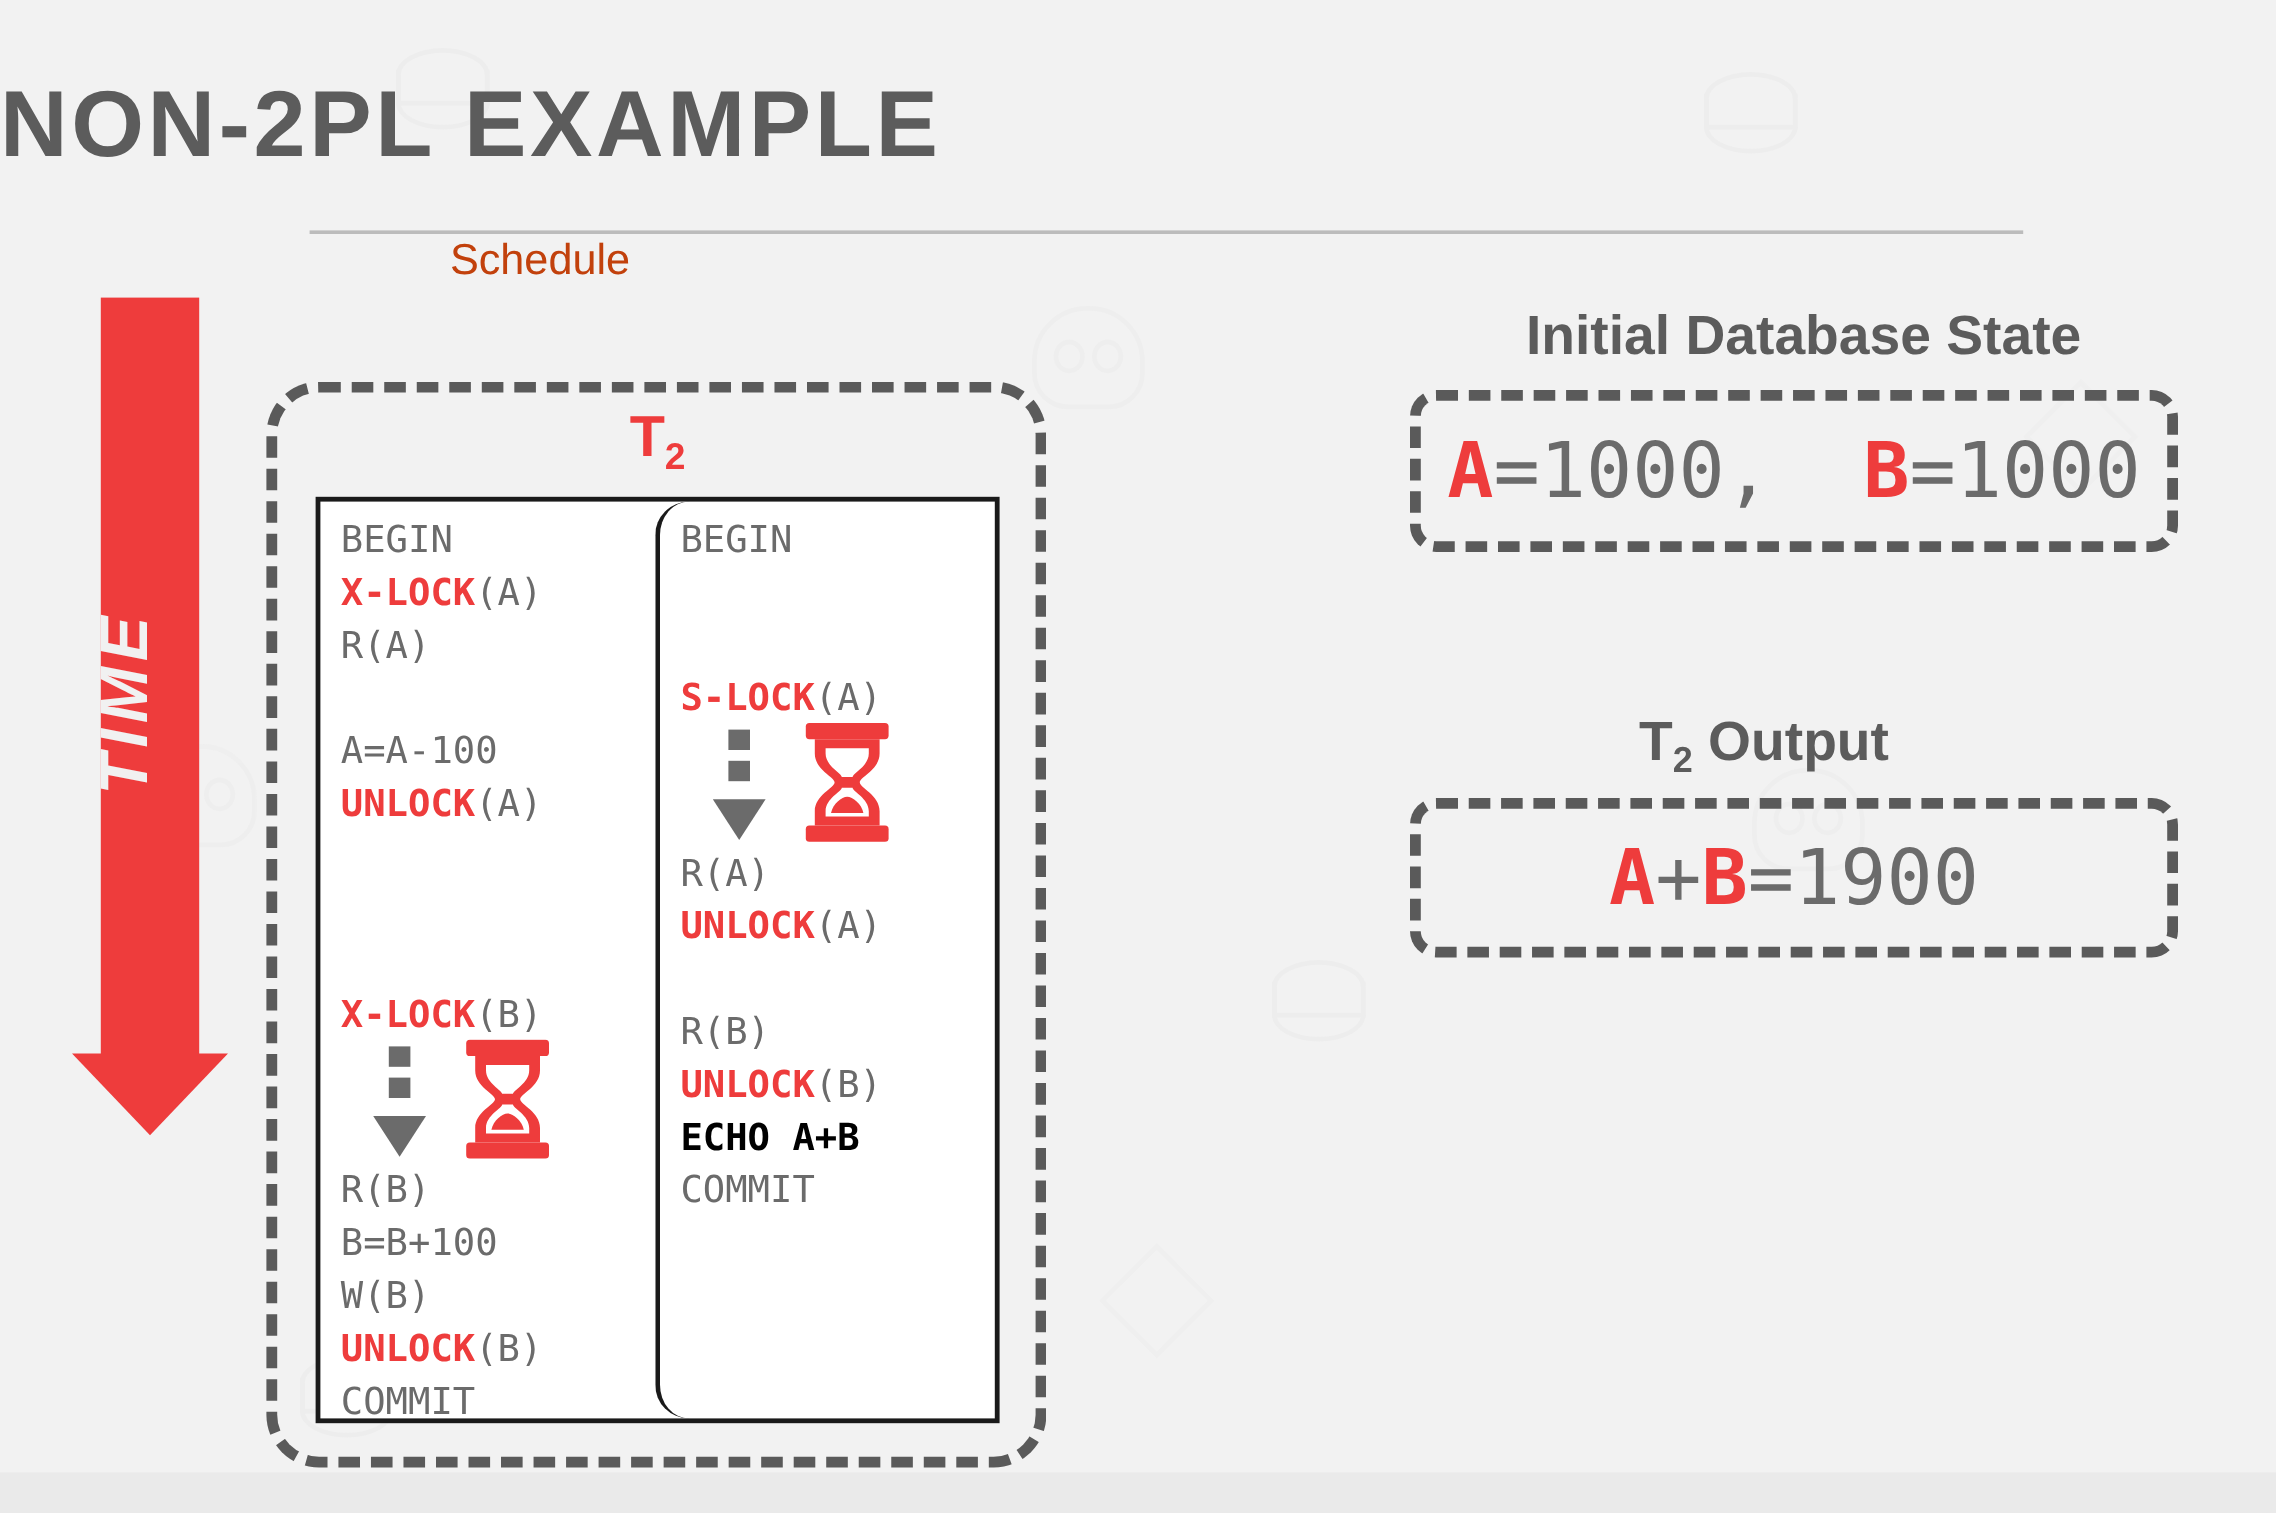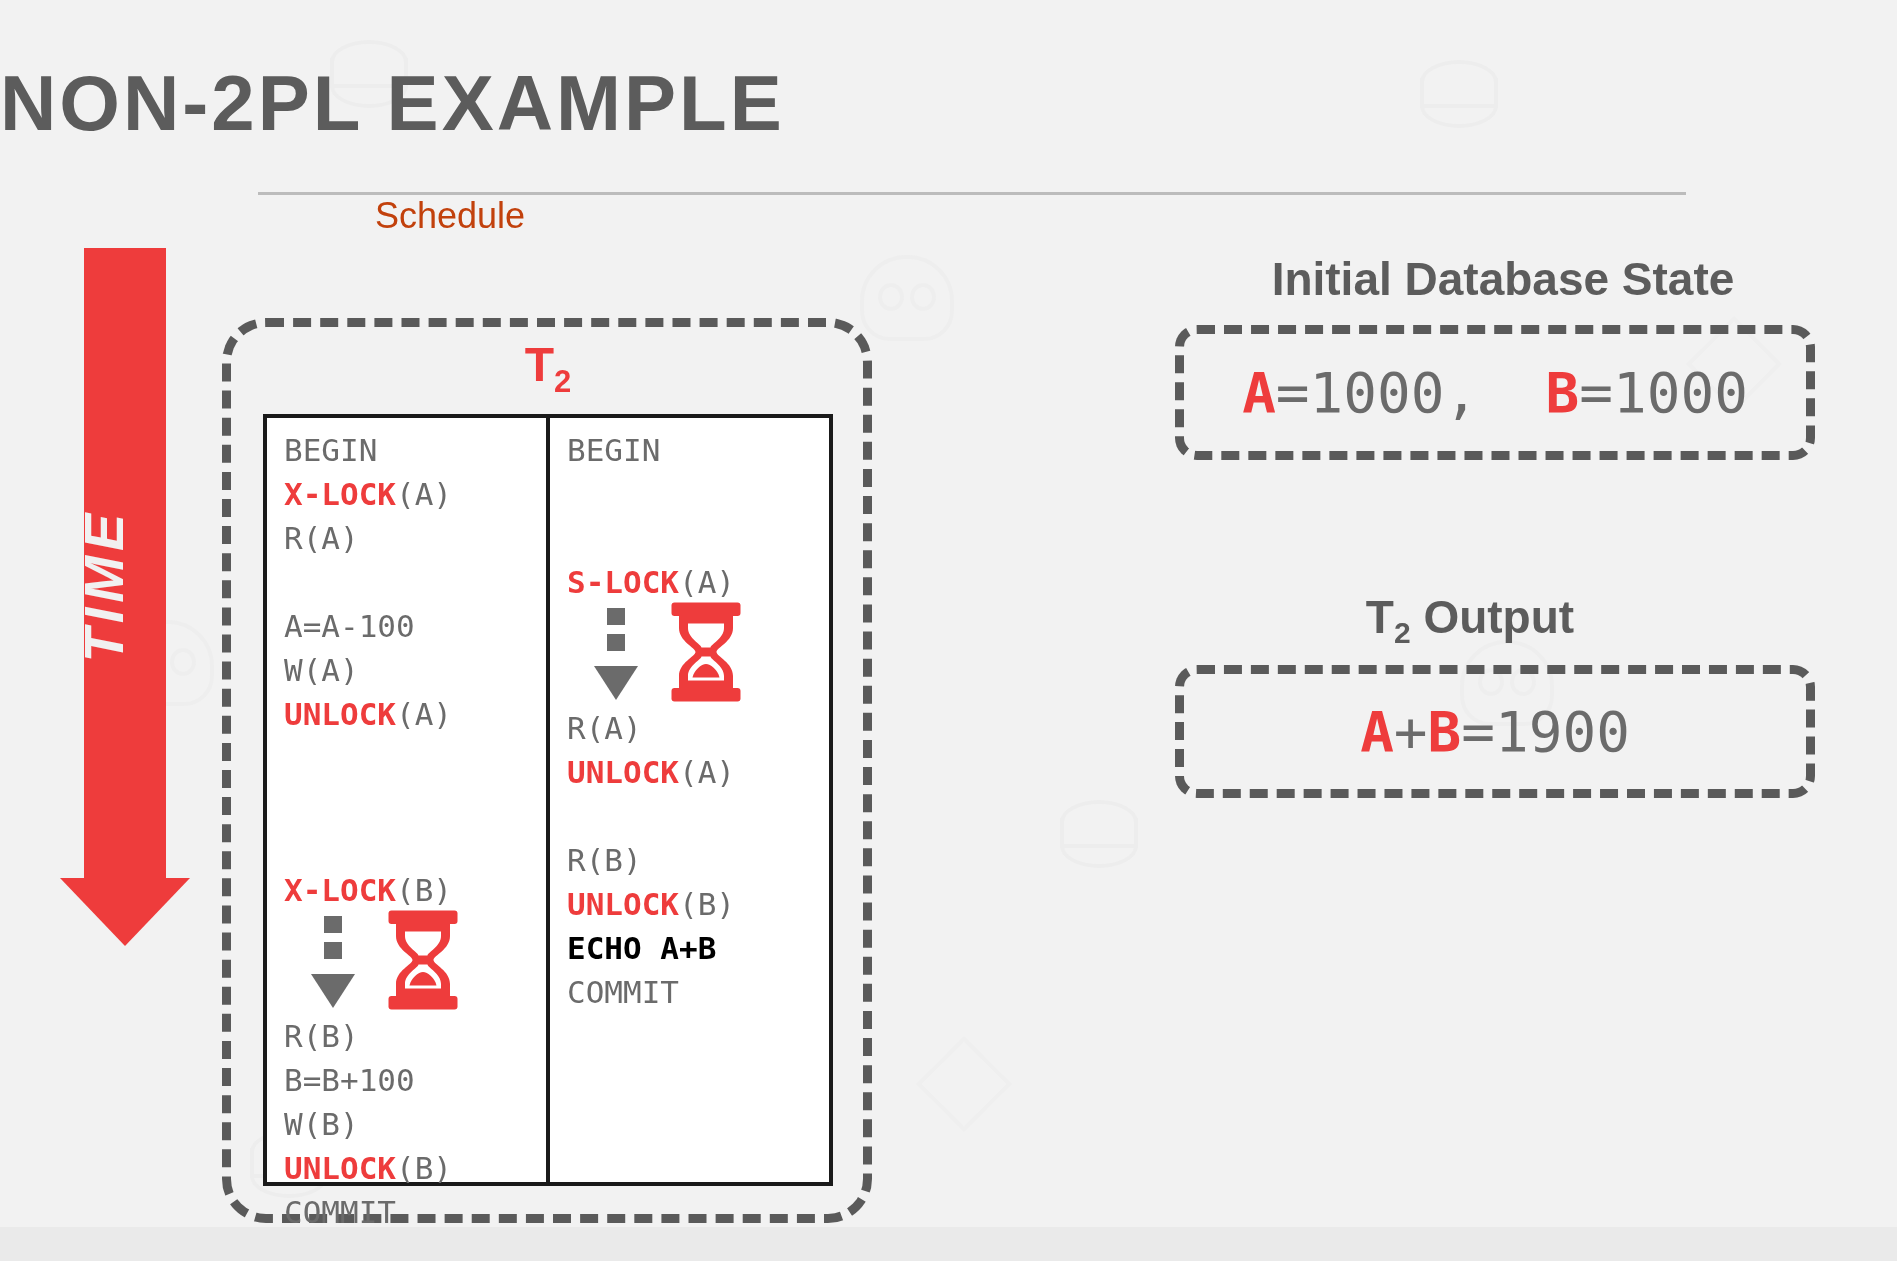--- a/index.html
+++ b/index.html
@@ -106,20 +106,21 @@
     border:4px solid #1a1a1a;
     background:#ffffff;
     box-sizing:border-box;
     display:flex;
   }
   .tx-col{
     flex:1;
     position:relative;
     padding:10px 0 0 17px;
     box-sizing:border-box;
+    border-radius:28px;
   }
   .tx-col.right{border-left:4px solid #1a1a1a;}
 
   .code{
     font-family:"DejaVu Sans Mono", monospace;
     font-size:31px;
     line-height:44px;
     color:#6b6b6b;
     white-space:pre;
     letter-spacing:0px;
@@ -157,21 +158,21 @@
   .panel-title sub{font-size:30px;}
   .panel-box{
     position:absolute;
     border:9px dashed #5a5a5a;
     border-radius:22px;
     box-sizing:border-box;
     display:flex;align-items:center;justify-content:center;
   }
   .panel-value{
     font-family:"DejaVu Sans Mono", monospace;
-    font-size:56px;
+    font-size:64px;
     color:#6b6b6b;
     white-space:pre;
   }
   .panel-value .var{color:#ee3c3c;font-weight:bold;}
 
   #db-state-title{left:1188px;top:252px;width:630px;}
   #db-state-box{left:1175px;top:325px;width:640px;height:135px;}
   #t2-output-title{left:1155px;top:590px;width:630px;}
   #t2-output-box{left:1175px;top:665px;width:640px;height:133px;}
 
@@ -212,21 +213,20 @@
   <div class="tx-header"><span>T</span><sub>2</sub></div>
 </div>
 
 <div id="schedule-table">
   <div class="tx-col left" id="col-t1">
       <div class="code"><span>BEGIN</span></div>
       <div class="code"><span class="kw">X-LOCK</span><span>(A)</span></div>
       <div class="code"><span>R(A)</span></div>
       <div class="code"><span class="blank">&nbsp;</span></div>
       <div class="code"><span>A=A-100</span></div>
-      <div class="code"><span>W(A)</span></div>
       <div class="code"><span class="kw">UNLOCK</span><span>(A)</span></div>
       <div class="code"><span class="blank">&nbsp;</span></div>
       <div class="code"><span class="blank">&nbsp;</span></div>
       <div class="code"><span class="blank">&nbsp;</span></div>
       <div class="code"><span class="kw">X-LOCK</span><span>(B)</span></div>
       <div class="wait">
         <div class="wait-arrow">
           <div class="wait-dot" style="top: 2px;"></div>
           <div class="wait-dot" style="top: 28px;"></div>
           <div class="wait-tri"></div>

